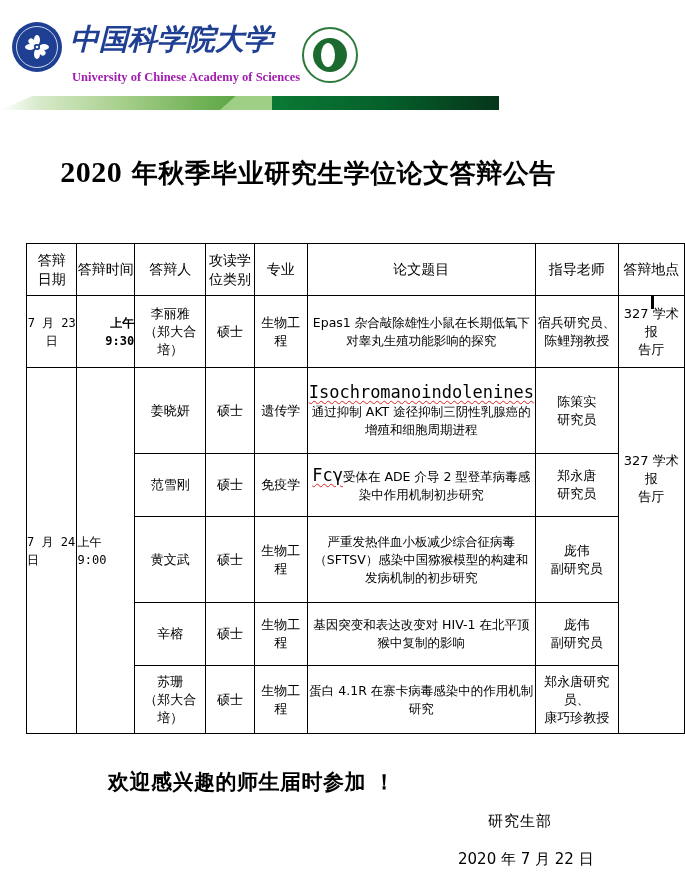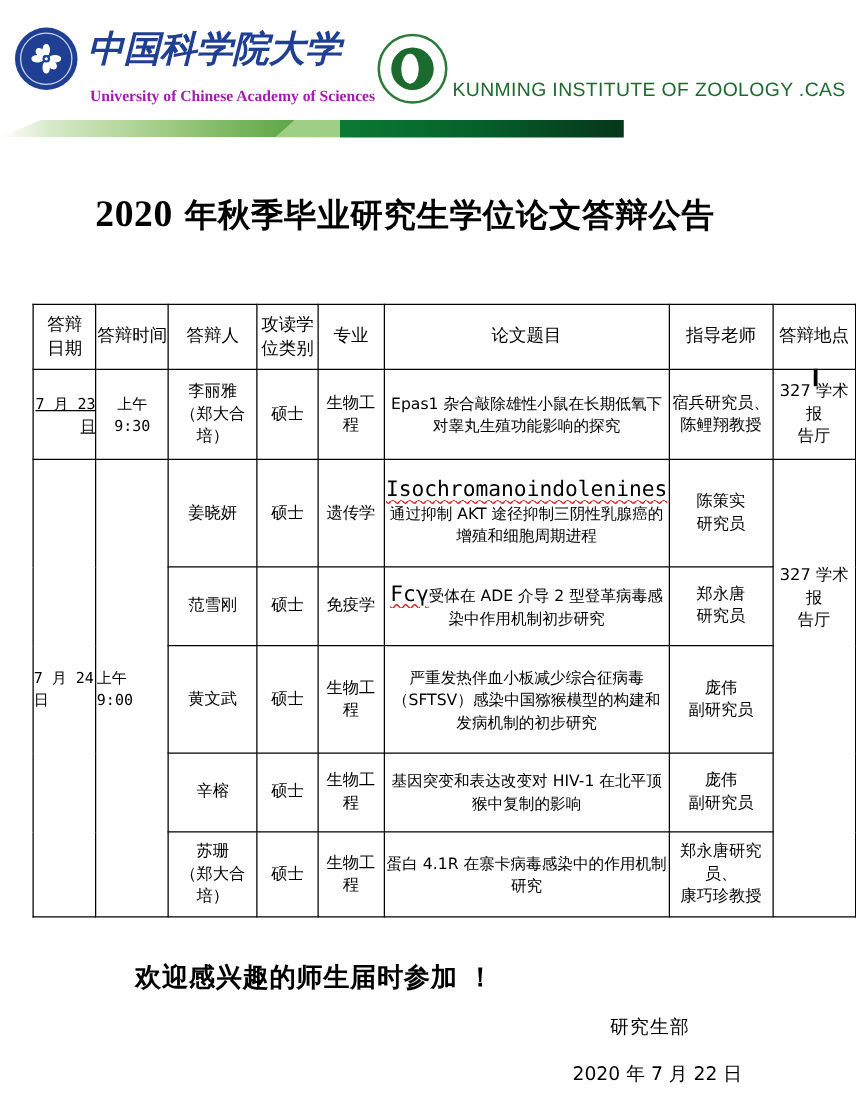--- a/index.html
+++ b/index.html
@@ -20,21 +20,21 @@
   .kiz-en { position:absolute; left:362px; top:64px; font-family:"Liberation Sans", sans-serif; font-size:15.5px; color:#1d6a2e; letter-spacing:0.3px; }
 
   .band-left { position:absolute; left:0; top:96px; width:272px; height:14px;
     background:linear-gradient(90deg, #ffffff 0%, #d6e9c8 15%, #a7cf8b 45%, #6fb155 75%, #4a9a3a 100%);
     clip-path: polygon(12% 0, 100% 0, 100% 100%, 0 100%); }
   .band-mid { position:absolute; left:220px; top:96px; width:52px; height:14px; background:#9fcf85; clip-path:polygon(30% 0,100% 0,100% 100%,0 100%); }
   .band-right { position:absolute; left:272px; top:96px; width:227px; height:14px;
     background:linear-gradient(90deg, #0b7a35 0%, #05602a 50%, #06351b 100%); }
 
   
-  .title { position:absolute; left:0; width:616px; top:155px; text-align:center; font-family:"DejaVu Serif", serif; font-weight:bold; font-size:26px; letter-spacing:0.5px;padding-left:16px; }
+  .title { position:absolute; left:0; width:616px; top:155px; text-align:center; font-family:"DejaVu Serif", serif; font-weight:bold; font-size:26px; letter-spacing:0.5px; }
   .title .year { font-family:"Liberation Serif", serif; font-size:30px; }
 
   
   .tbl { position:absolute; left:26px; top:243px; border-collapse:collapse; table-layout:fixed; font-family:"DejaVu Sans", sans-serif; }
   .tbl td, .tbl th { border:1.5px solid #000; padding:0; text-align:center; vertical-align:middle; font-weight:normal; font-size:13px; line-height:18px; }
   .tbl th { font-size:14px; line-height:19px; }
   .tbl .mono { font-family:"DejaVu Sans Mono", monospace; font-size:12px; }
   .tbl td.thesis { font-size:12.5px; line-height:18px; padding:0 1px; }
   .squiggle { text-decoration:underline wavy #d22; text-decoration-thickness:1px; text-underline-offset:2px; font-family:"DejaVu Sans Mono", monospace; font-size:17px; }
   .right-marker { position:absolute; left:651px; top:295px; width:3px; height:14px; background:#000; }
@@ -63,21 +63,20 @@
       <circle cx="12" cy="12" r="1.3" fill="#ffffff"></circle>
     </svg>
   </div>
   <div class="ucas-cn">中国科学院大学</div>
   <div class="ucas-en">University of  Chinese Academy of Sciences</div>
 
   <div class="logo-kiz">
     <div class="inner"></div>
     <div class="inner2"></div>
   </div>
-  <div class="kiz-en">KUNMING INSTITUTE OF ZOOLOGY .CAS</div>
 
   <div class="band-left"></div>
   <div class="band-mid"></div>
   <div class="band-right"></div>
 </div>
 
 <div class="title">
   <span class="year">2020</span><span> 年秋季毕业研究生学位论文答辩公告</span>
 </div>
 
@@ -98,22 +97,22 @@
     <th>答辩时间</th>
     <th>答辩人</th>
     <th><span>攻读学</span><br><span>位类别</span></th>
     <th>专业</th>
     <th>论文题目</th>
     <th>指导老师</th>
     <th>答辩地点</th>
   </tr>
 
   <tr style="height:72px">
-    <td class="mono" style="text-align:right;text-decoration:underline;">7 月 23 日</td>
-    <td class="mono" style="text-align:center;">上午 9:30</td>
+    <td class="mono" style="text-align:center;">7 月 23 日</td>
+    <td class="mono" style="text-align:right;font-weight:bold;">上午 9:30</td>
     <td><span>李丽雅</span><br><span>（郑大合培）</span></td>
     <td>硕士</td>
     <td>生物工程</td>
     <td class="thesis">Epas1 杂合敲除雄性小鼠在长期低氧下对睾丸生殖功能影响的探究</td>
     <td><span>宿兵研究员、</span><br><span>陈鲤翔教授</span></td>
     <td><span>327 学术报</span><br><span>告厅</span></td>
   </tr>
 
   <tr style="height:86px">
     <td class="mono" rowspan="5" style="text-align:left;">7 月 24 日</td>

